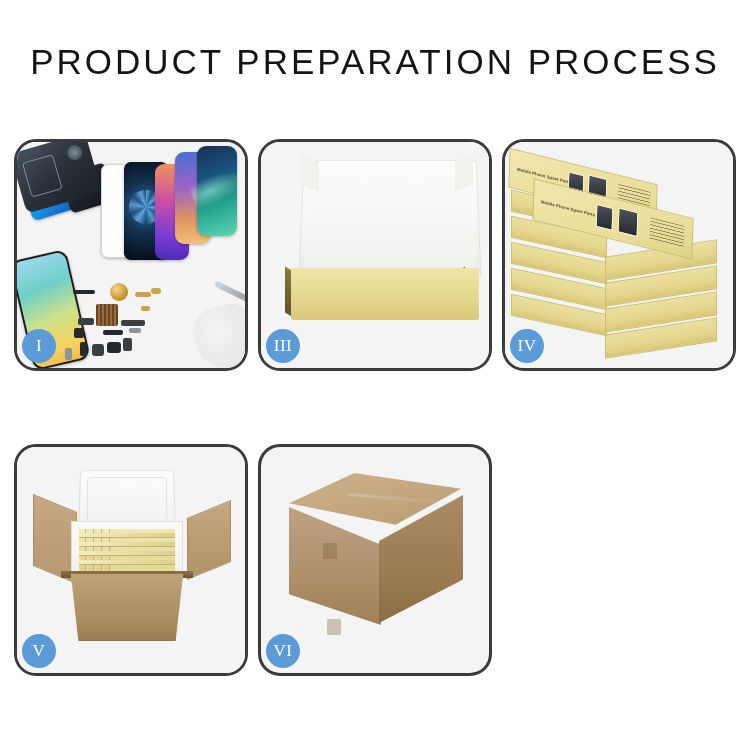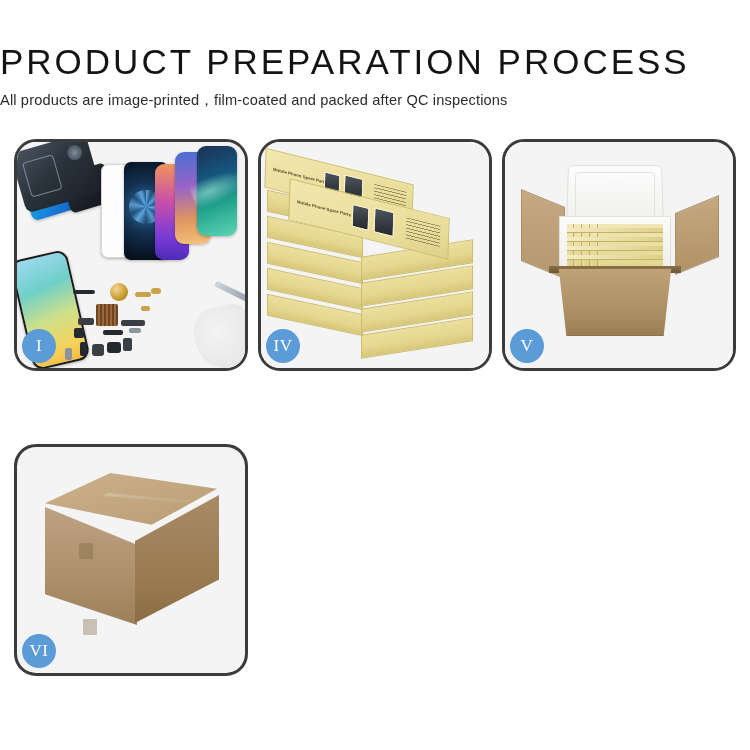--- a/index.html
+++ b/index.html
@@ -5,21 +5,21 @@
   * { box-sizing: border-box; margin: 0; padding: 0; }
   html, body {
     width: 750px; height: 750px;
     background: #ffffff;
     font-family: "Liberation Sans", sans-serif;
     overflow: hidden;
   }
   .page { position: relative; width: 750px; height: 750px; background: #fff; }
 
   
-  .header { width: 100%; padding-top: 42px; }
+  .header { width: 100%; padding-top: 42px; text-align: center; }
   .title {
     font-family: "Liberation Sans", sans-serif;
     font-size: 35px;
     font-weight: 400;
     color: #141414;
     letter-spacing: 3.0px;
     line-height: 40px;
     white-space: nowrap;
   }
   .subtitle {
@@ -379,21 +379,20 @@
     border-radius:1px;
   }
 </style>
 </head>
 <body>
 
 <div class="page">
 
   <div class="header">
     <div class="title">PRODUCT PREPARATION PROCESS</div>
-    <div class="subtitle">All products are image-printed，film-coated and packed after QC inspections</div>
   </div>
 
   <div class="grid">
 
     <div class="panel p1">
       <div class="panel-media">
         <div class="ph ph-a"></div>
         <div class="ph ph-a2"></div>
         <div class="ph ph-glass"></div>
         <div class="ph ph-b"></div>
@@ -420,20 +419,33 @@
         <div class="prt l" style="left:86px;top:188px;width:20px;height:5px;"></div>
         <div class="prt g" style="left:124px;top:164px;width:9px;height:5px;"></div>
 
         <div class="tweez"></div>
         <div class="hand"></div>
       </div>
       <div class="badge">I</div>
     </div>
 
 
+    <div class="panel p3">
+      <div class="panel-media">
+        <div class="b3-lid"></div>
+        <div class="b3-lid-l"></div>
+        <div class="b3-lid-r"></div>
+        <div class="b3-foam"></div>
+        <div class="b3-fill"></div>
+        <div class="b3-side-l"></div>
+        <div class="b3-side-r"></div>
+        <div class="b3-front"></div>
+      </div>
+      <div class="badge">III</div>
+    </div>
 
     <div class="panel p4">
       <div class="panel-media stack">
 
         <div class="sbox" style="left:6px;top:58px;width:96px;height:22px;transform:skewY(12deg);"></div>
         <div class="sbox" style="left:6px;top:84px;width:96px;height:22px;transform:skewY(12deg);"></div>
         <div class="sbox" style="left:6px;top:110px;width:96px;height:22px;transform:skewY(12deg);"></div>
         <div class="sbox" style="left:6px;top:136px;width:96px;height:22px;transform:skewY(12deg);"></div>
         <div class="sbox" style="left:6px;top:162px;width:96px;height:22px;transform:skewY(12deg);"></div>
 

